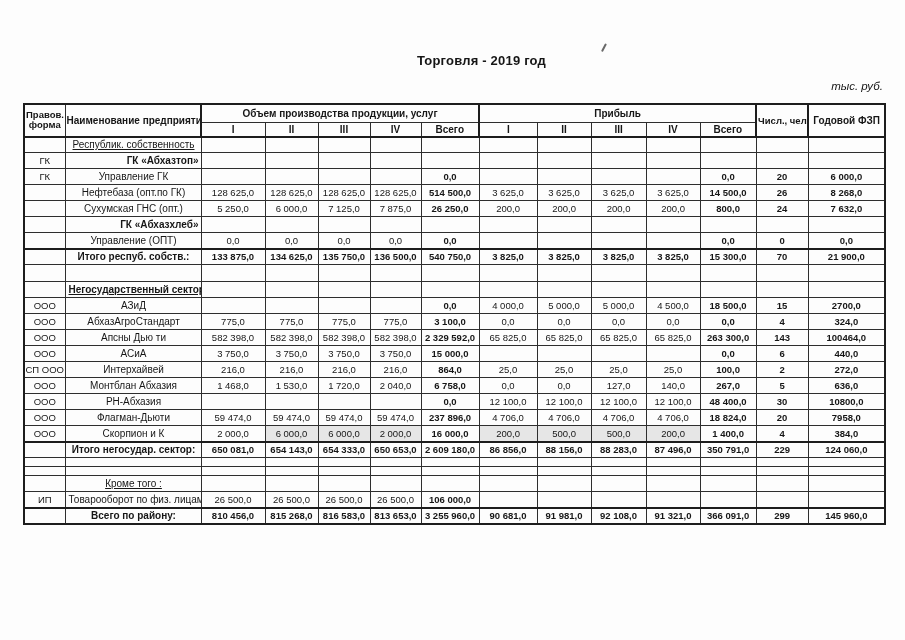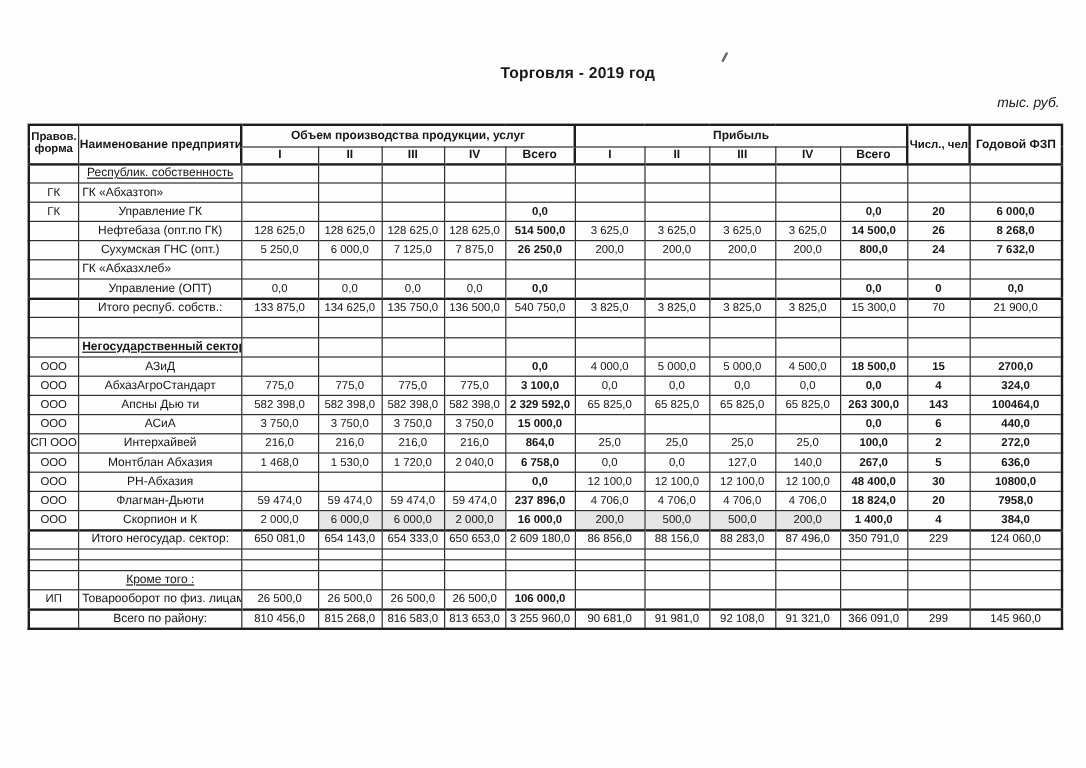--- a/index.html
+++ b/index.html
@@ -37,27 +37,27 @@
   .report thead tr.sub{height:13px;}
   .report thead tr.sub th{border-bottom:2px solid #1d1d1d;font-size:10px;}
   .report thead th[rowspan]{border-bottom:2px solid #1d1d1d;}
   .report thead tr.grp th{border-top:2px solid #1d1d1d;}
   .bl2{border-left:2px solid #1d1d1d !important;}
   .th-small{font-size:9.5px !important;line-height:10px;white-space:normal !important;}
   .th-staff{font-size:9.5px !important;}
   tbody tr{height:16px;padding-left:31px;}
   tbody tr.tall{height:17px;}
   tbody tr.blank{height:9px;}
-  tbody tr.total-row td{border-top:2px solid #1d1d1d;font-weight:normal;}
+  tbody tr.total-row td{border-top:2px solid #1d1d1d;font-weight:bold;}
   td.form-cell{text-align:center;font-size:9.5px;padding:0;}
   td.name-cell{text-align:center;font-size:10px;padding-left:3px;}
   td.num{text-align:center;font-size:9.5px;}
   .bold{font-weight:bold;}
   td.section-name{text-align:center;text-decoration:underline;}
-  td.subheader-name{text-align:left;font-weight:normal;}
+  td.subheader-name{text-align:right;font-weight:bold;}
   td.total-name{font-weight:bold;}
   td.shade{background:#e6e6e6;}
 </style>
 </head>
 <body>
 
 <div class="page-title">Торговля -  2019 год</div>
 <div class="pen-mark"></div>
 <div class="units-note">тыс. руб.</div>
 

